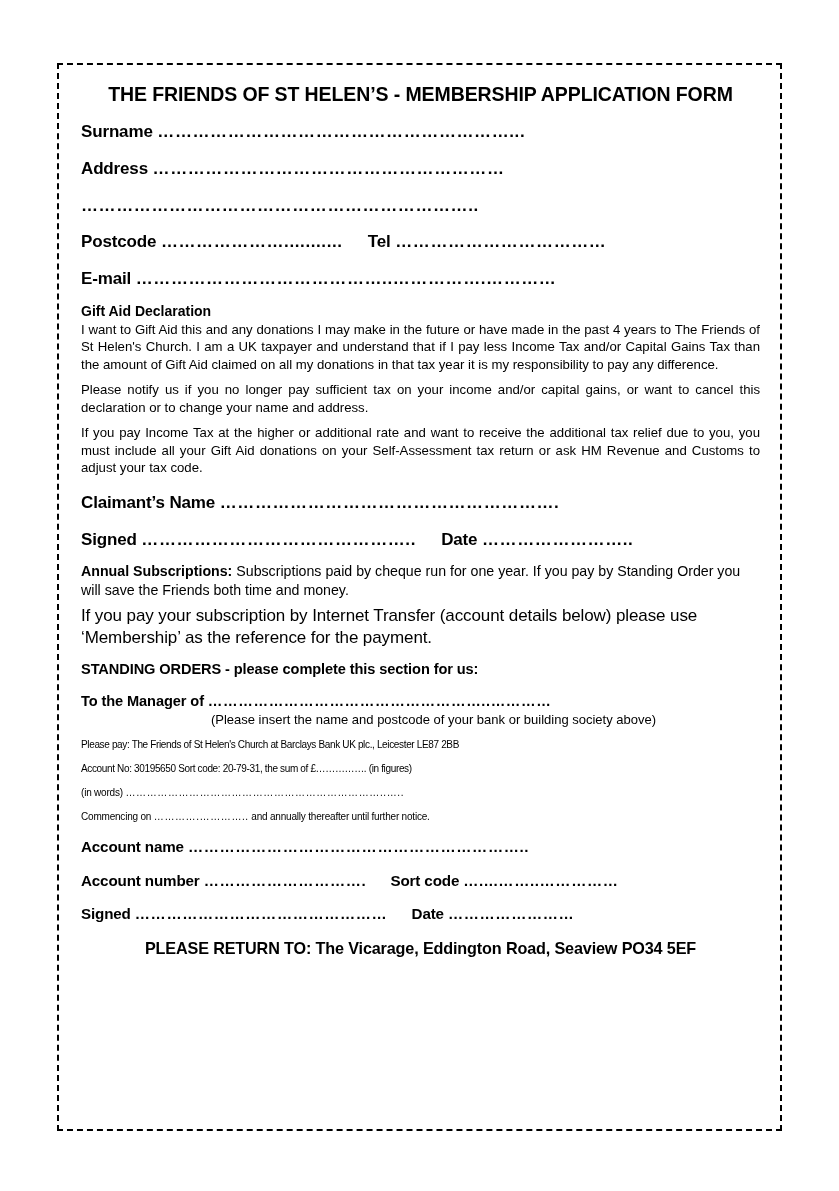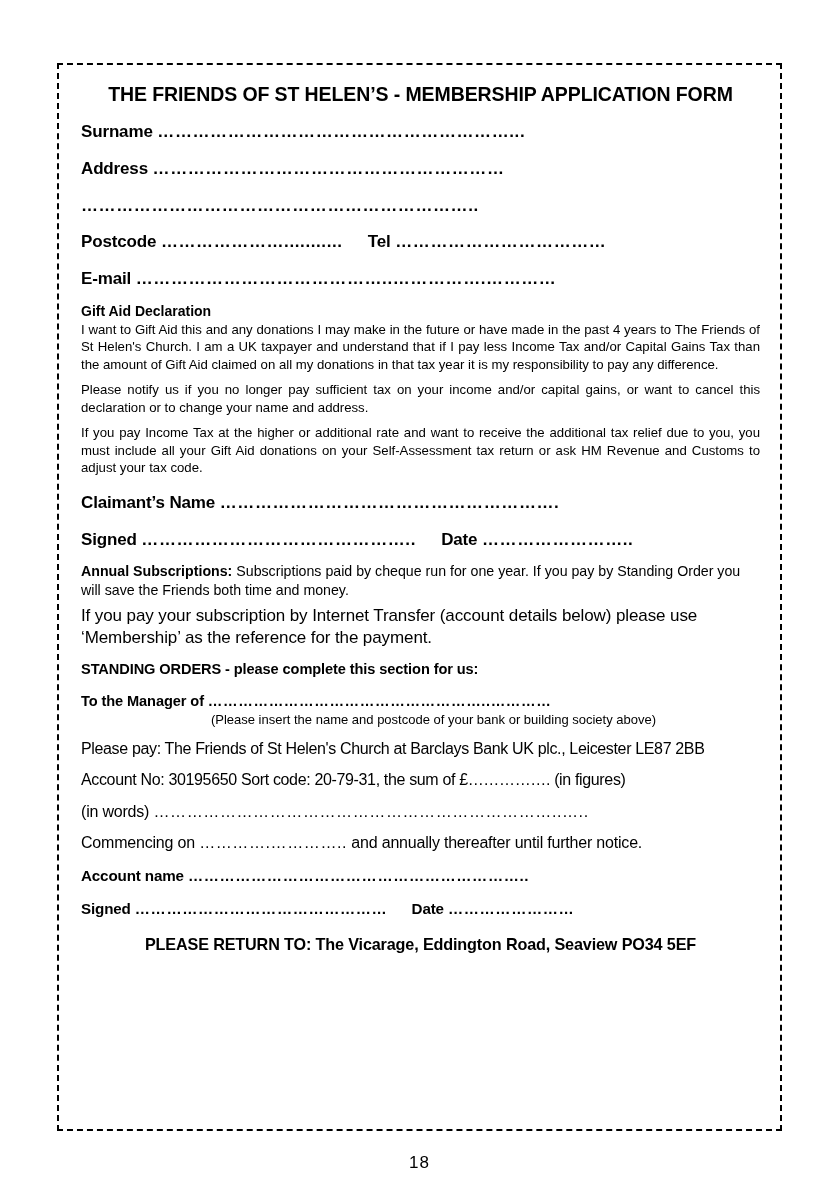--- a/index.html
+++ b/index.html
@@ -116,21 +116,21 @@
 
   .note-center {
     font-size: 13px;
     font-weight: normal;
     text-align: center;
     margin: 3px 0 0 0;
     padding-left: 26px;
   }
 
   .plain-line {
-    font-size: 16px;
+    font-size: 10px;
     font-weight: normal;
     line-height: 1.2;
     margin: 12px 0 0 0;
     white-space: nowrap;
     overflow: hidden;
     letter-spacing: -0.2px;
   }
 
   .plain-line.wide { letter-spacing: -0.35px; }
 
@@ -246,28 +246,34 @@
     <div class="plain-line">
       <span>Commencing on</span>
       <span class="dots">………….…………..</span><span> and annually thereafter until further notice.</span>
     </div>
 
     <div class="bold-field">
       <span>Account name</span>
       <span class="dots">………………………………………………………..</span>
     </div>
 
+    <div class="bold-field">
+      <span>Account number</span>
+      <span class="dots">………………………….</span>
+      <span class="gap-sm"></span>
+      <span>Sort code</span>
+      <span class="dots">…....……..……………</span>
+    </div>
 
     <div class="bold-field">
       <span>Signed</span>
       <span class="dots">…………………………………………</span>
       <span class="gap-sm"></span>
       <span>Date</span>
       <span class="dots">……………………</span>
     </div>
 
     <div class="return-line">PLEASE RETURN TO: The Vicarage, Eddington Road, Seaview PO34 5EF</div>
 
   </div>
 
-  <div class="page-number">18</div>
 
 </div>
 
 </body></html>

